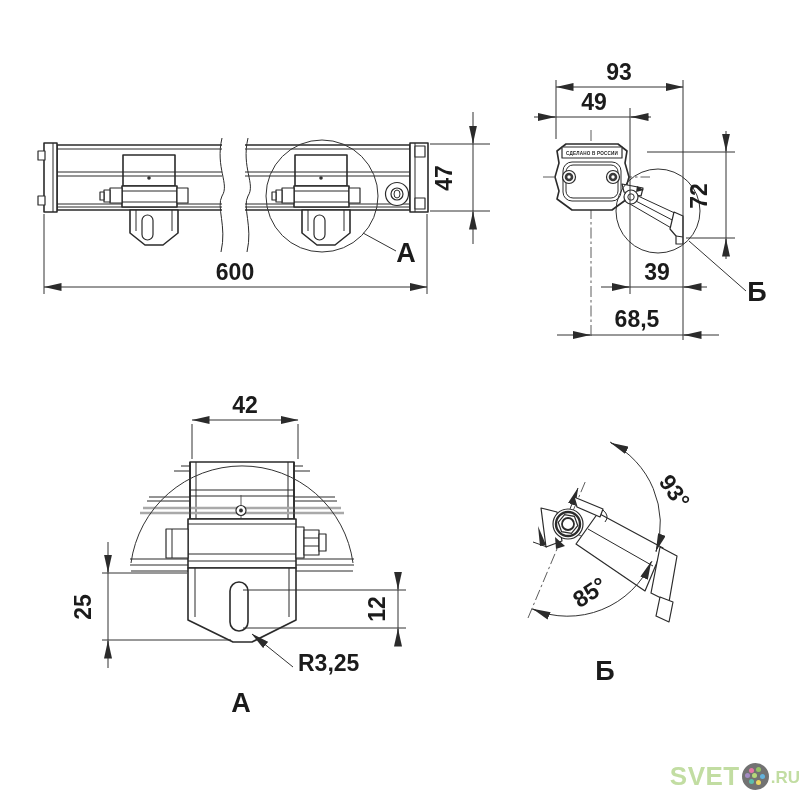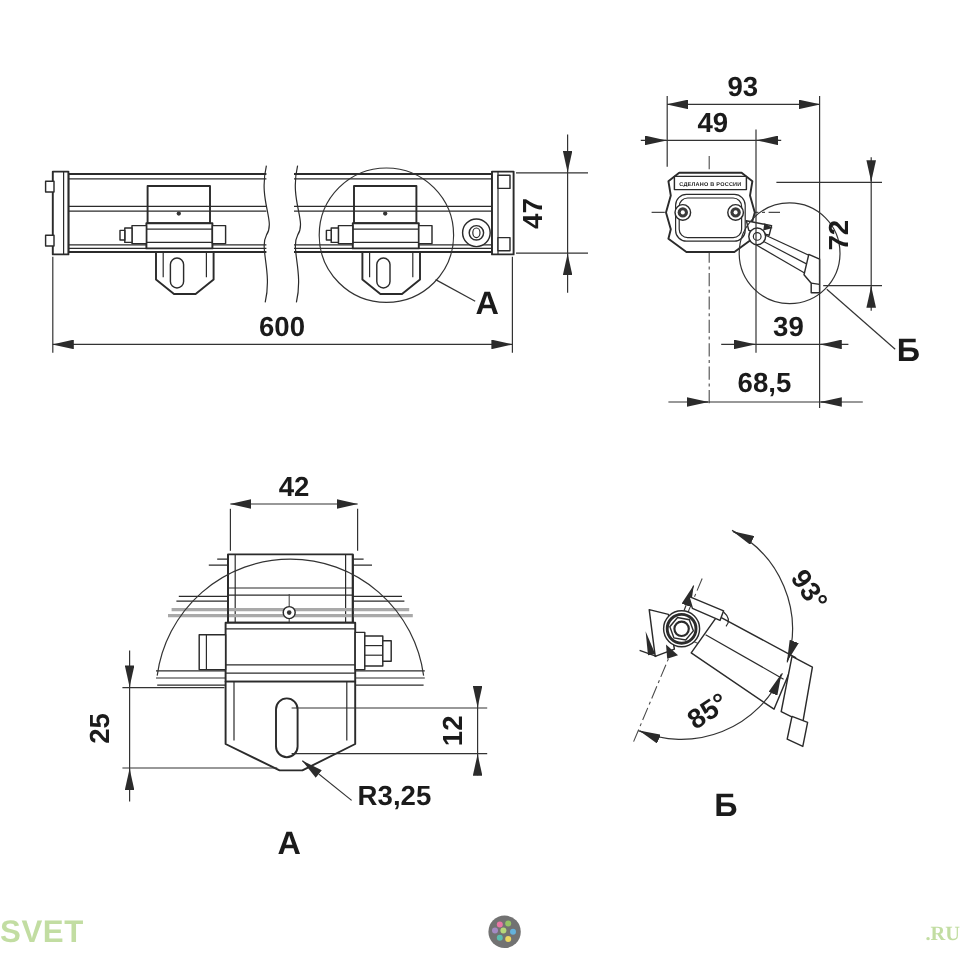--- a/index.html
+++ b/index.html
@@ -10,24 +10,24 @@
   svg .ow {stroke:#2b2b2b;stroke-width:1.6;fill:#fff;stroke-linejoin:round;}
   svg .ow2{stroke:#2b2b2b;stroke-width:1.2;fill:#fff;stroke-linejoin:round;}
   svg .t  {stroke:#2b2b2b;stroke-width:1;fill:none;}
   svg .d  {stroke:#333;stroke-width:1;fill:none;}
   svg .cl {stroke:#4a4a4a;stroke-width:0.9;fill:none;stroke-dasharray:11 3 2.5 3;}
   svg .gray{stroke:#a9a9a9;stroke-width:2.6;fill:none;}
   svg .fill{fill:#2b2b2b;stroke:none;}
   svg text.dim{font:600 23px "Liberation Sans",sans-serif;fill:#1b1b1b;}
   svg text.lbl{font:700 27px "Liberation Sans",sans-serif;fill:#1b1b1b;}
   svg text.tiny{font:600 4.6px "Liberation Sans",sans-serif;fill:#222;letter-spacing:.2px;}
-  .watermark{position:absolute;left:0;right:0;top:763px;display:flex;justify-content:space-between;
+  .watermark{position:absolute;left:0;right:0;top:763px;display:flex;justify-content:flex-end;
              align-items:flex-end;gap:1px;opacity:.8;font-weight:700;}
   .wm-main{font-size:26px;line-height:27px;letter-spacing:.5px;}
-  .wm-ru{font-size:17px;line-height:25px;font-family:Liberation Serif, serif;}
+  .wm-ru{font-size:17px;line-height:25px;}
   .wm-logo{position:relative;width:27px;height:27px;border-radius:50%;margin:0 1px;display:inline-block;}
   .wm-logo i{position:absolute;width:5px;height:5px;border-radius:50%;}
   .wm-logo i:nth-child(1){left:7px;top:5px;}
   .wm-logo i:nth-child(2){left:14px;top:4px;}
   .wm-logo i:nth-child(3){left:18px;top:11px;}
   .wm-logo i:nth-child(4){left:14px;top:17px;}
   .wm-logo i:nth-child(5){left:7px;top:16px;}
   .wm-logo i:nth-child(6){left:3px;top:10px;}
   .wm-logo i:nth-child(7){left:10px;top:10px;}
 </style>

